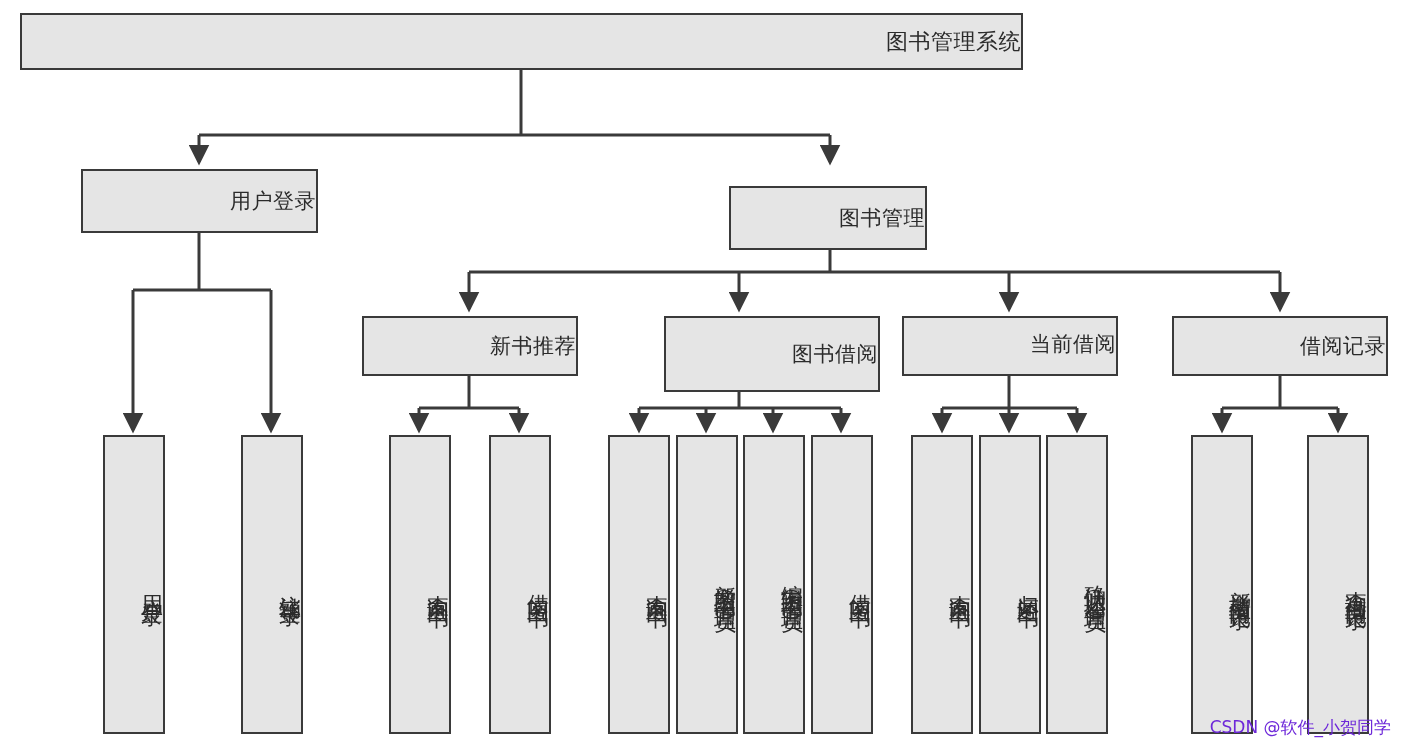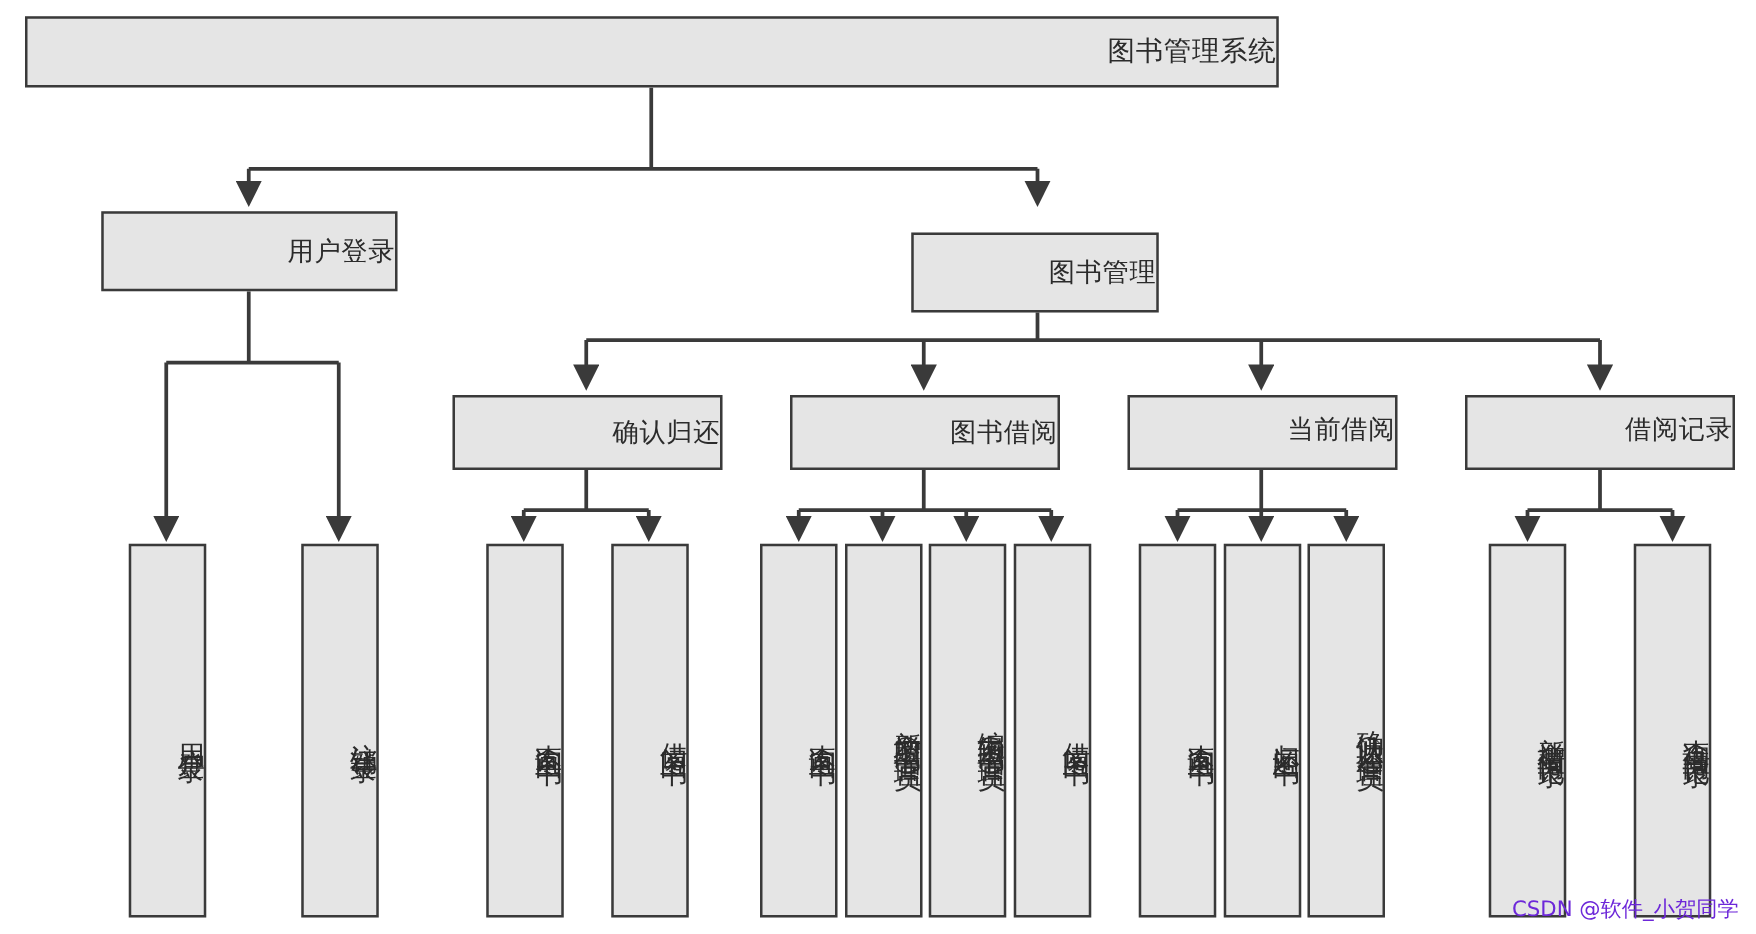--- a/index.html
+++ b/index.html
@@ -135,32 +135,32 @@
 
   <div class="node horiz" style="left:81px; top:169px; width:237px; height:64px;">
     <span class="node-label">用户登录</span>
   </div>
 
   <div class="node horiz" style="left:729px; top:169px; width:198px; height:64px;margin-top:17px;">
     <span class="node-label">图书管理</span>
   </div>
 
   <div class="node horiz" style="left:362px; top:316px; width:216px; height:60px;">
-    <span class="node-label">确认归还</span>
-  </div>
-
-  <div class="node horiz" style="left:632px; top:316px; width:216px; height:60px;">
+    <span class="node-label">新书推荐</span>
+  </div>
+
+  <div class="node horiz" style="left:664px; top:316px; width:216px; height:76px;">
     <span class="node-label">图书借阅</span>
   </div>
 
   <div class="node horiz" style="left:902px; top:316px; width:216px; height:60px;font-family:Liberation Mono, monospace;">
     <span class="node-label">当前借阅</span>
   </div>
 
-  <div class="node horiz" style="left:1172px; top:316px; width:216px; height:60px;font-family:Liberation Mono, monospace;">
+  <div class="node horiz" style="left:1172px; top:316px; width:216px; height:60px;">
     <span class="node-label">借阅记录</span>
   </div>
 
   <div class="node vert" style="left:103px; top:435px; width:62px; height:299px;">
     <span class="node-label">用户登录</span>
   </div>
 
   <div class="node vert" style="left:241px; top:435px; width:62px; height:299px;">
     <span class="node-label">注销登录</span>
   </div>

